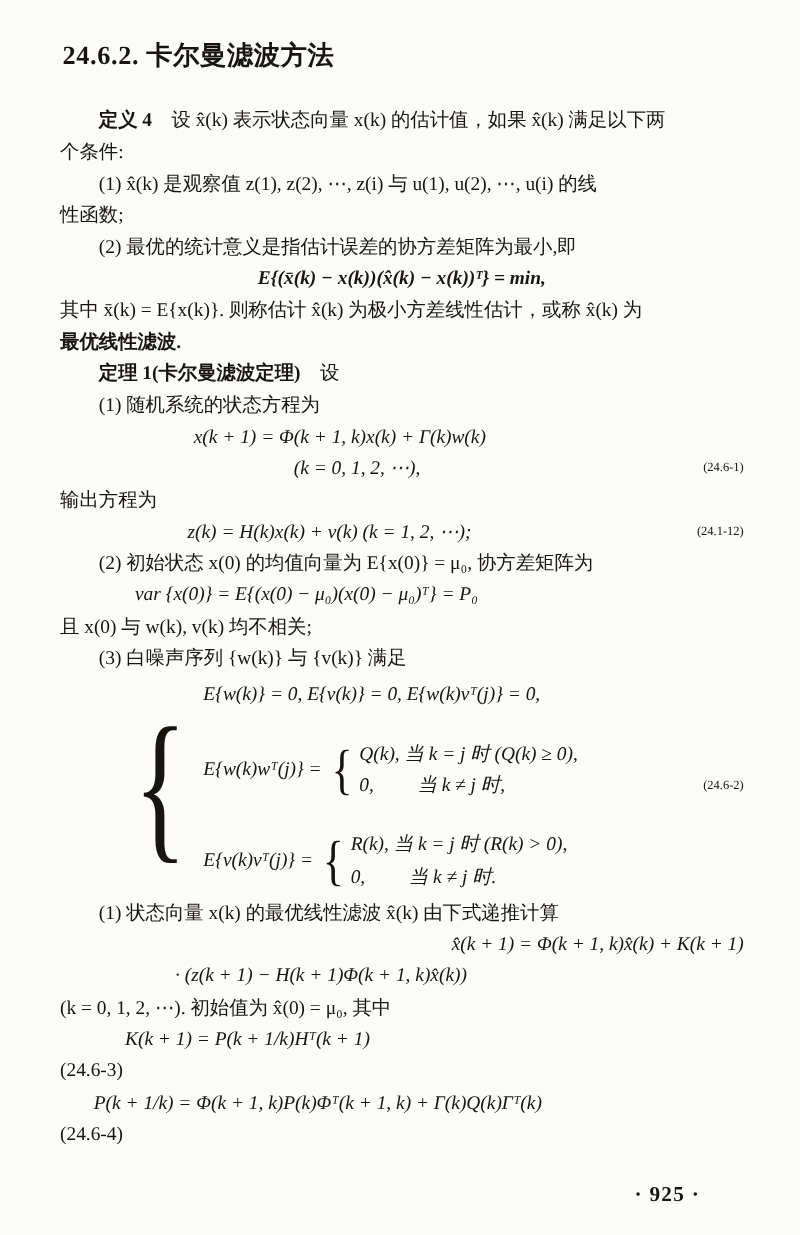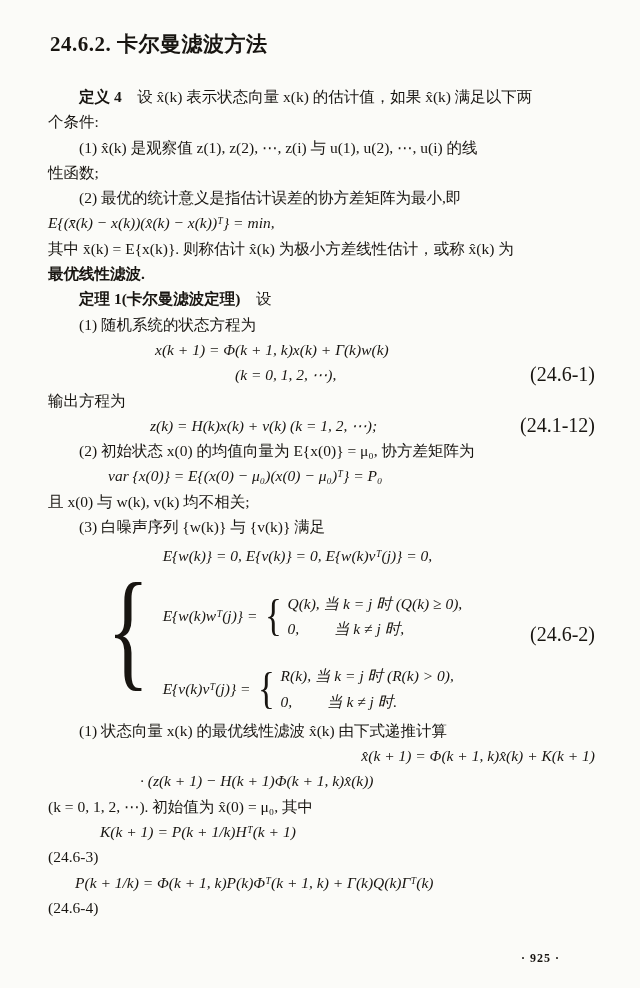--- a/index.html
+++ b/index.html
@@ -23,26 +23,26 @@
   }
   .ln {
     font-size: 15.5px;
     line-height: 25.3px;
     white-space: nowrap;
   }
   .indent { text-indent: 31px; }
   b.lbl { font-weight: bold; }
   .bold { font-weight: bold; }
   .fm { font-style: italic; font-weight: 500; }
-  .center { text-align: left; }
+  .center { text-align: center; font-weight: bold; }
   .eqrow { position: relative; }
   .eqnum {
     position: absolute; right: 0; top: 0;
     font-style: normal; font-weight: normal;
-    font-size: 20px;
+    font-size: 10px;
   }
   .eqnum-line { text-align: left; }
   
   .noise-block {
     position: relative;
     display: flex;
     align-items: center;
     margin: 4px 0 4px 52px;
   }
   .big-brace {
@@ -63,21 +63,21 @@
     font-weight: normal;
     transform: scaleX(0.8);
     display: inline-block;
     margin: 0 3px 0 6px;
     font-style: normal;
   }
   .cases { display: flex; flex-direction: column; }
   .footer {
     position: absolute;
     right: 80px; bottom: 22px;
-    font-size: 12px; font-weight: bold;
+    font-size: 17px; font-weight: bold;
     letter-spacing: 1px;
   }
   .ml60  { margin-left: 60px; }
   .ml47  { margin-left: 47px; text-align: right; }
   .ml92  { margin-left: 92px; }
   .ml52  { margin-left: 52px; }
   .ml100 { margin-left: 100px; }
   .ml27  { margin-left: 27px; }
   .ml107 { margin-left: 107px; }
   .ml187 { margin-left: 187px; }

